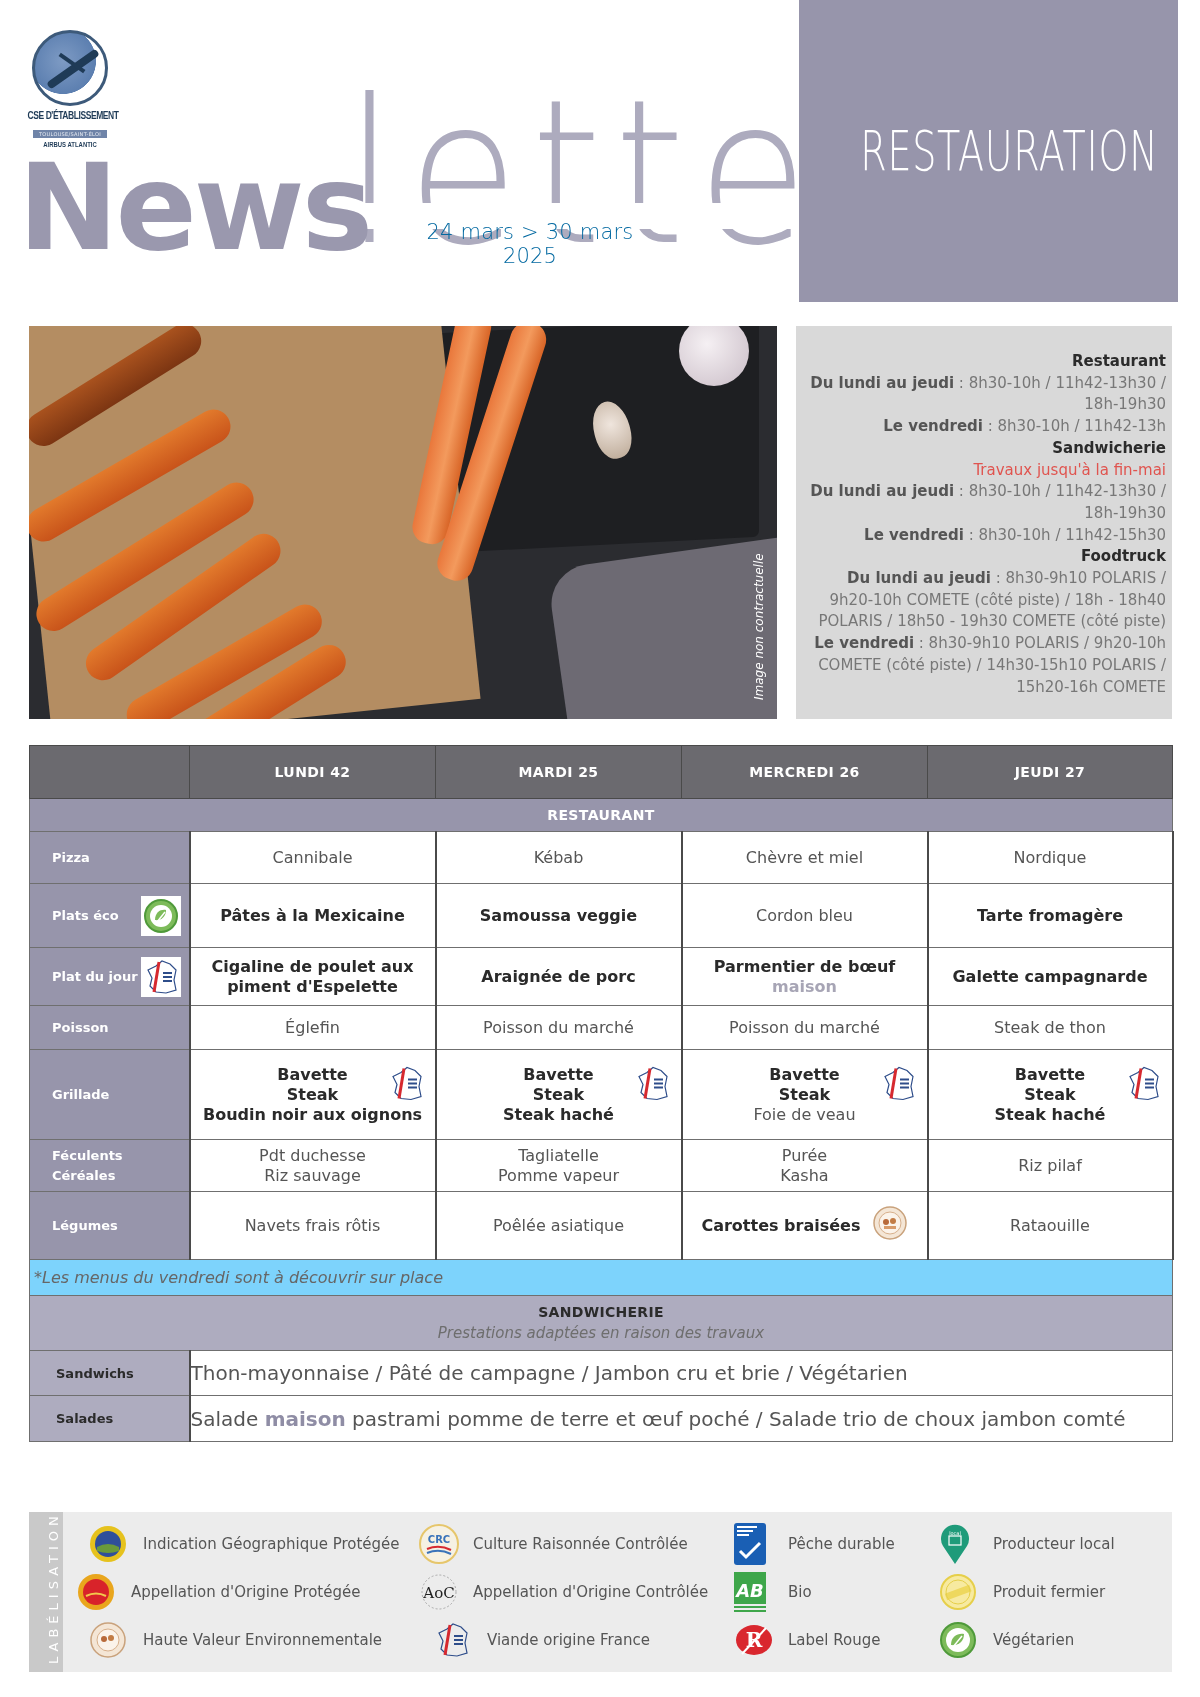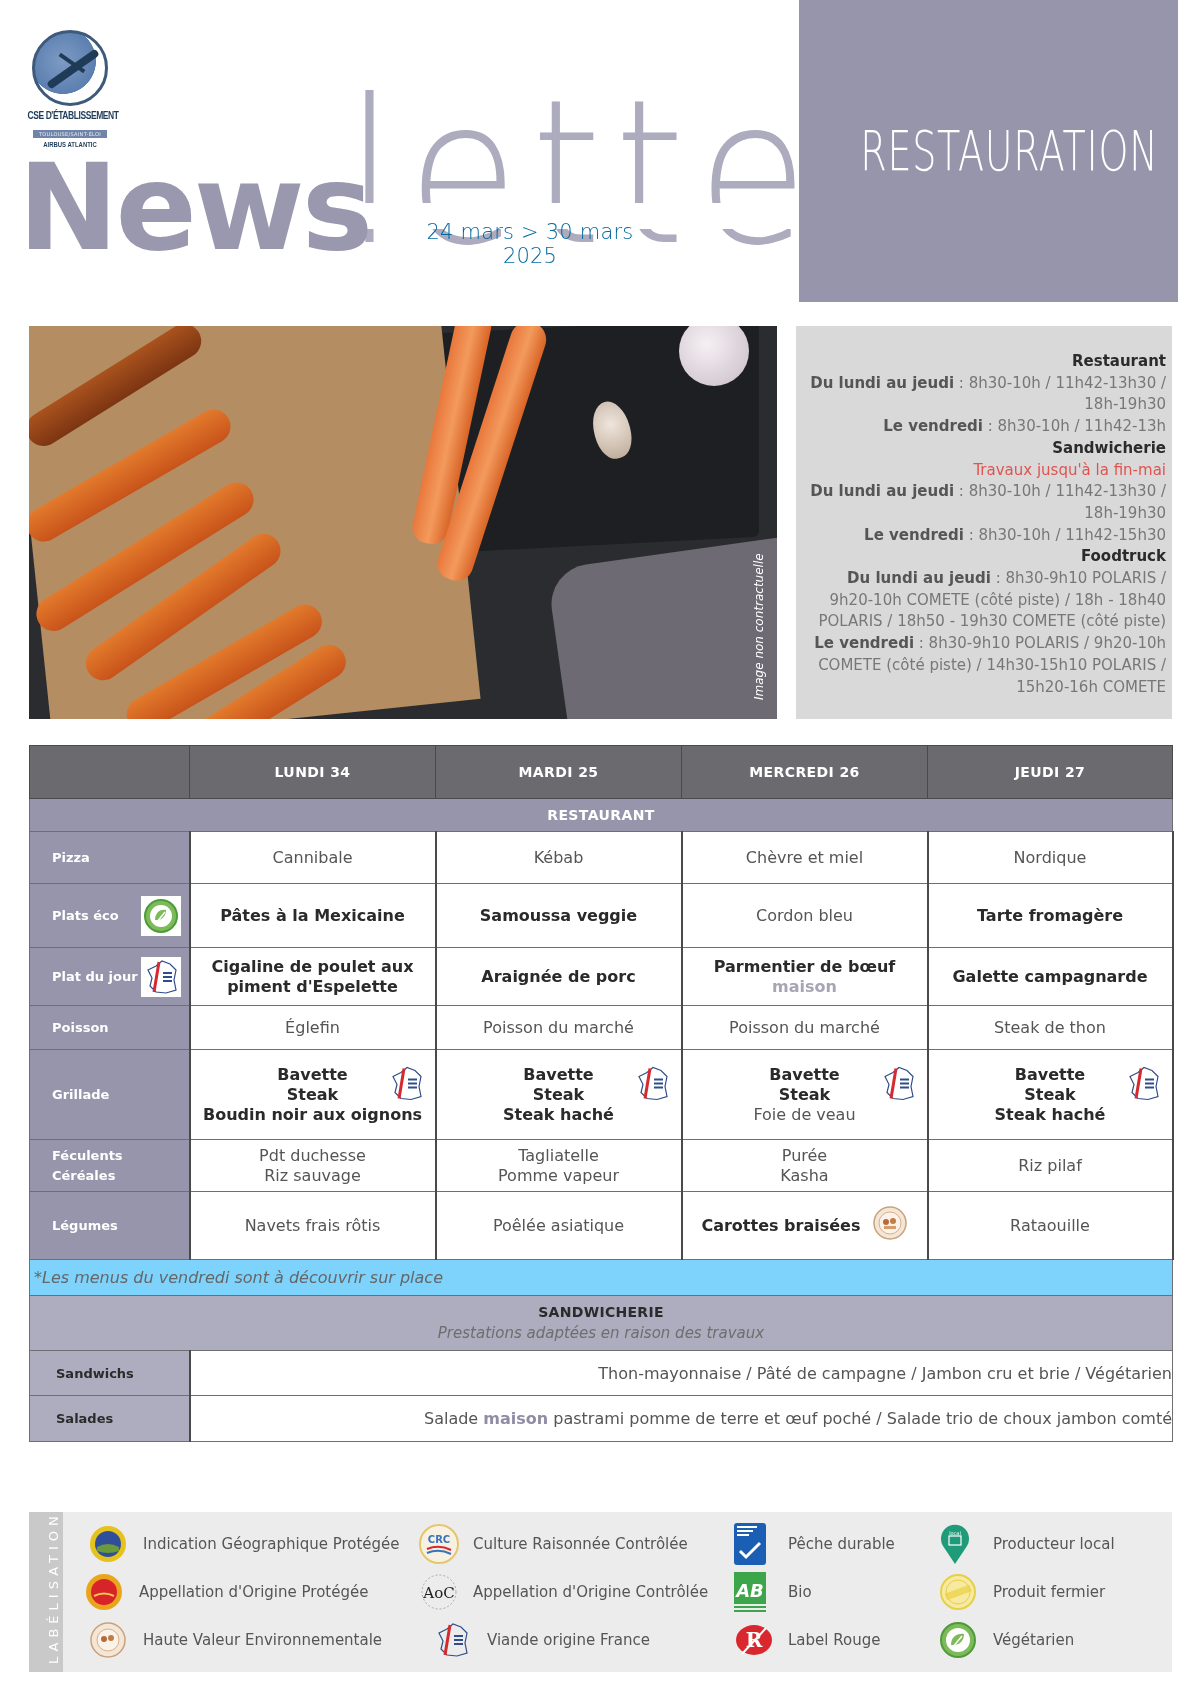--- a/index.html
+++ b/index.html
@@ -51,21 +51,21 @@
   .menu .cell.bold { font-weight: bold; color: #2a2a2a; }
   .menu .cell .line { display: block; }
   .menu .cell .line.b { font-weight: bold; color: #2a2a2a; }
   .menu .cell .maison { font-weight: bold; color: #a7a5b5; display: block; }
   .menu .cell .vof { position: absolute; right: 10px; top: 50%; transform: translateY(-50%); }
   .menu .cell .hve-badge { display: inline-block; vertical-align: middle; margin-left: 6px; }
   .menu .note { background: #7dd3fc; font-style: italic; color: #666666; font-size: 16px; height: 36px; padding-left: 4px; text-align: left; border-left: 1px solid #6f6f6f; }
   .menu .sandw-head { background: #aeacbf; text-align: center; height: 55px; }
   .menu .sandw-title { display: block; color: #2b2b2b; font-weight: bold; font-size: 14px; letter-spacing: 0.3px; }
   .menu .sandw-sub { display: block; color: #6e6e6e; font-style: italic; font-size: 15px; margin-top: 4px; }
-  .menu .wide-cell { background: #ffffff; text-align: right; font-size: 16px; color: #555555; }
+  .menu .wide-cell { background: #ffffff; text-align: left; font-size: 20px; color: #555555; }
   .menu .wide-cell .hl { font-weight: bold; color: #8f8da5; }
   .menu .row-label.dark { color: #2b2b2b; background: #aeacbf; padding-left: 26px; }
 
   
   .legend { position: absolute; left: 29px; top: 1512px; width: 1143px; height: 160px; background: #ececec; }
   .legend-side { position: absolute; left: 0; top: 0; width: 34px; height: 160px; background: #c9c9c9; }
   .legend-side span { position: absolute; left: 17px; top: 152px; transform: rotate(-90deg); transform-origin: left top; font-size: 13px; letter-spacing: 5px; color: #ffffff; white-space: nowrap; width: 150px; }
   .legend-item { position: absolute; display: flex; align-items: center; font-size: 15px; color: #555555; white-space: nowrap; }
   .legend-item .ico { width: 40px; height: 40px; margin-right: 14px; display: flex; align-items: center; justify-content: flex-start; }
 </style>
@@ -124,21 +124,21 @@
   <colgroup>
     <col style="width:160px">
       <col style="width:246px">
       <col style="width:246px">
       <col style="width:246px">
       <col style="width:245px">
   </colgroup>
   <tbody>
       <tr>
     <th class="day-head"></th>
-    <th class="day-head">LUNDI 34</th>
+    <th class="day-head">LUNDI 42</th>
     <th class="day-head">MARDI 25</th>
     <th class="day-head">MERCREDI 26</th>
     <th class="day-head">JEUDI 27</th>
   </tr>
   <tr>
     <td class="section" colspan="5">RESTAURANT</td>
   </tr>
 
   <tr style="height:52px">
     <td class="row-label">Pizza</td>
@@ -320,21 +320,21 @@
   <div class="legend-item" style="left:60px;top:12px">
     <span class="ico">
         <svg width="38" height="38" viewBox="0 0 38 38">
           <circle cx="19" cy="19" r="18" fill="#e6c21d"></circle>
           <circle cx="19" cy="19" r="13" fill="#2f4f9a"></circle>
           <path d="M8 22 Q19 16 30 22 L30 26 Q19 30 8 26 Z" fill="#6a9a3a"></path>
         </svg>
       </span>
     <span>Indication Géographique Protégée</span>
   </div>
-  <div class="legend-item" style="left:56px;top:60px">
+  <div class="legend-item" style="left:48px;top:60px">
     <span class="ico">
         <svg width="38" height="38" viewBox="0 0 38 38">
           <circle cx="19" cy="19" r="18" fill="#e9a61d"></circle>
           <circle cx="19" cy="19" r="13" fill="#d8232a"></circle>
           <path d="M9 23 Q19 18 29 23" stroke="#f2c94c" stroke-width="2" fill="none"></path>
         </svg>
       </span>
     <span>Appellation d'Origine Protégée</span>
   </div>
   <div class="legend-item" style="left:60px;top:108px">

